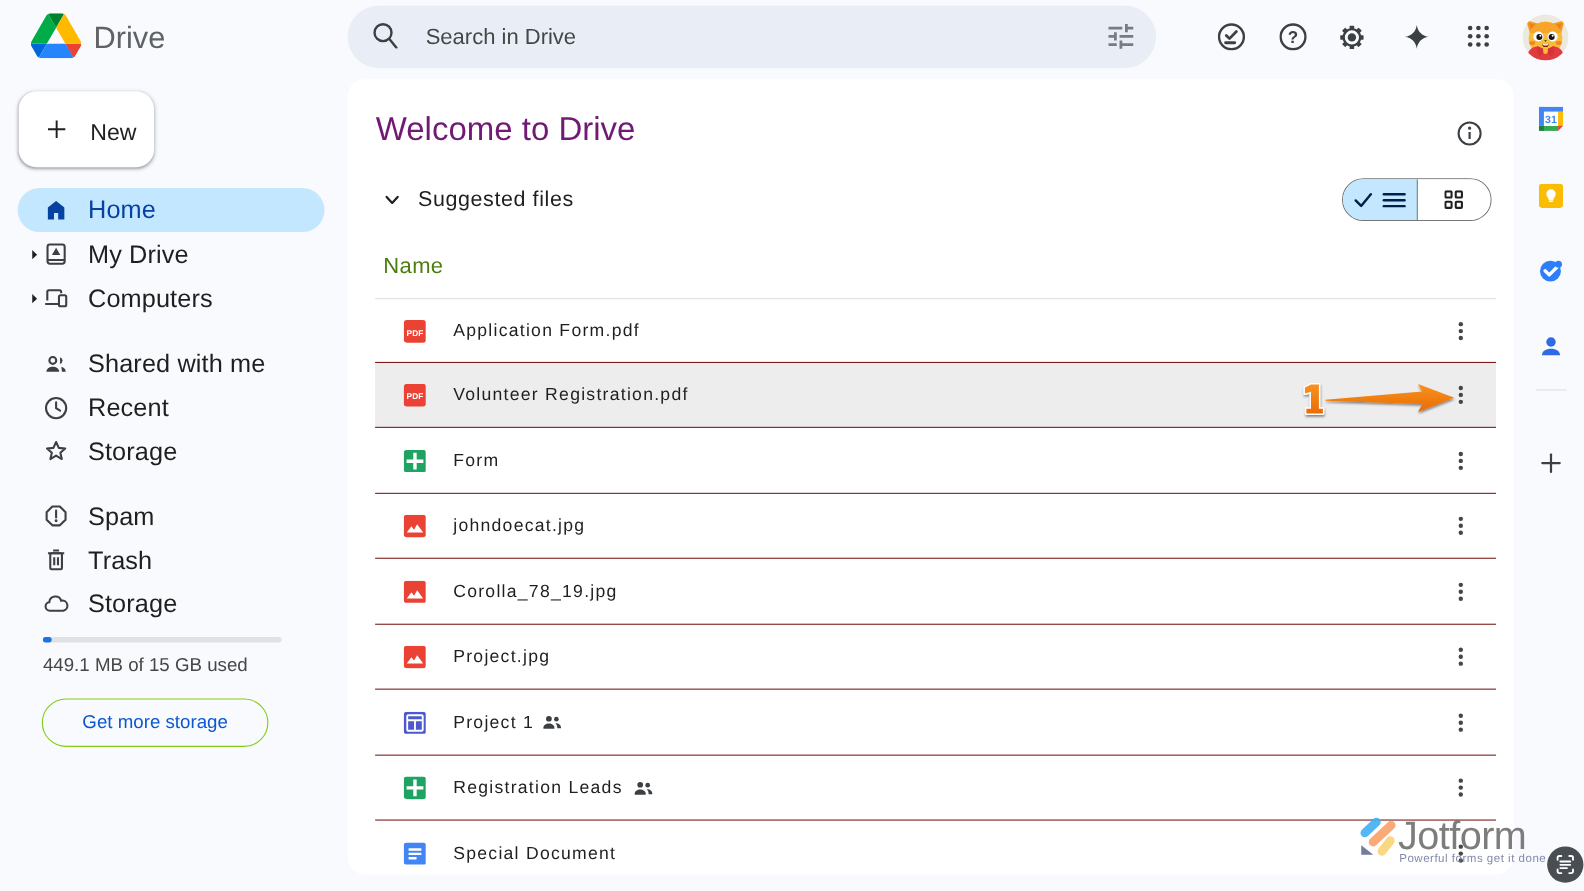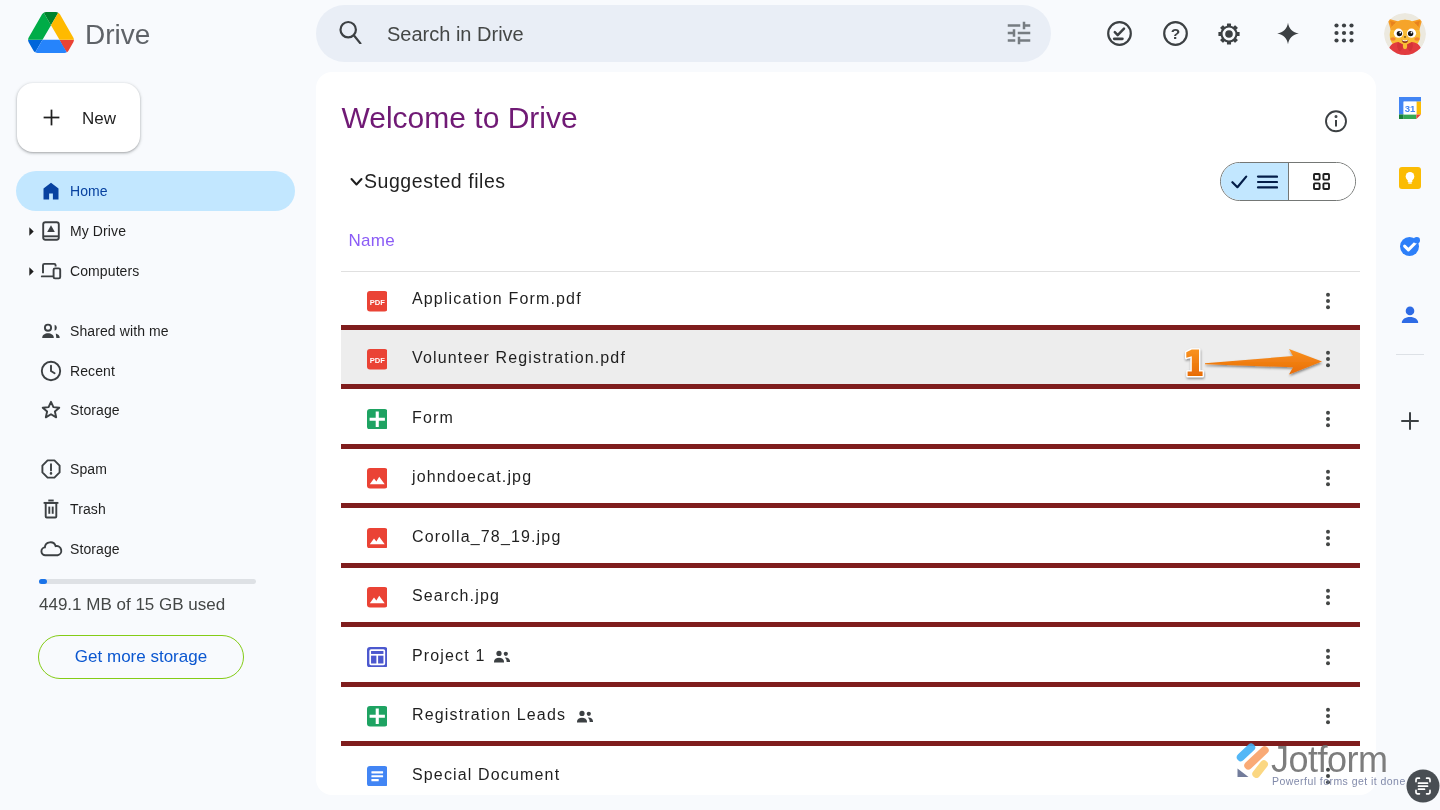--- a/index.html
+++ b/index.html
@@ -1,23 +1,23 @@
 <!DOCTYPE html>
 <html><head>
 <meta charset="utf-8">
 <style>
 *{margin:0;padding:0;box-sizing:border-box}
 html,body{width:1440px;height:810px;overflow:hidden}
 body{position:relative;background:#F8FAFD;font-family:"Liberation Sans",sans-serif;-webkit-font-smoothing:antialiased}
 .abs{position:absolute}
 .nav{position:absolute;left:0;width:300px;height:40px;display:flex;align-items:center}
 .nav .ic{position:absolute;left:39px;top:8px}
-.nav .lbl{position:absolute;left:70px;font-size:14px;color:#1F1F1F;letter-spacing:.1px}
+.nav .lbl{position:absolute;left:80px;font-size:23px;color:#1F1F1F;letter-spacing:.1px}
 .caret{position:absolute;left:29px;top:15.5px}
-.row{position:absolute;left:0;width:1019px;height:59.45px;border-bottom:5px solid #7f1d1d}
+.row{position:absolute;left:0;width:1019px;height:59.45px;border-bottom:1px solid #7f1d1d}
 .row .fic{position:absolute;left:25.5px;top:19.5px}
 .row .fname{position:absolute;left:71px;top:calc(50% + 1.2px);transform:translateY(-50%);font-size:16px;font-weight:500;color:#1F1F1F;letter-spacing:1.15px}
 .row .dots{position:absolute;left:975px;top:17.5px}
 .row .ppl{position:absolute;top:22px}
 </style>
 </head>
 <body>
 
 <svg class="abs" style="left:28px;top:12px" width="46" height="41" viewBox="0 0 87.3 78">
 <path fill="#0066da" d="m6.6 66.85 3.85 6.65c.8 1.4 1.95 2.5 3.3 3.3l13.75-23.8h-27.5c0 1.55.4 3.1 1.2 4.5z"></path>
@@ -109,21 +109,21 @@
 <path d="M28 29 Q30.5 35 26 38.5 L21 32.5 Z" fill="#D43338"></path>
 <path d="M18.9 29.8 h4.2 v4.3 a2.1 2.1 0 0 1 -4.2 0 z" fill="#F9BC35"></path>
 </g>
 </svg>
 
 <div class="abs" style="left:17px;top:83px;width:123px;height:69px;border-radius:16px;background:#fff;box-shadow:0 1px 2px rgba(60,64,67,.3),0 1px 3px 1px rgba(60,64,67,.15)"></div>
 <svg class="abs" style="left:41px;top:107px" width="21" height="21" viewBox="0 0 24 24" fill="none" stroke="#1F1F1F" stroke-width="2">
 <line x1="12" y1="3" x2="12" y2="21"></line>
     <line x1="3" y1="12" x2="21" y2="12"></line>
 </svg>
-<div class="abs" style="left:82px;top:109px;font-size:17px;font-weight:500;color:#1F1F1F">New</div>
+<div class="abs" style="left:82px;top:109px;font-size:21px;font-weight:500;color:#1F1F1F">New</div>
 
 <div class="abs" style="left:16px;top:170.5px;width:279px;height:40px;border-radius:20px;background:#C2E7FF"></div>
 
 <div class="nav" style="top:170.5px">
 <svg class="ic" width="24" height="24" viewBox="0 0 24 24" fill="#0842A0">
       <path d="M4.5 20.5V9.6L12 3.7l7.5 5.9v10.9h-5.6v-5.9h-3.8v5.9z"></path>
     </svg>
 <span class="lbl" style="color:#0842A0;font-weight:500">Home</span>
 </div>
 
@@ -214,21 +214,21 @@
   <svg class="abs" style="left:1008px;top:37px" width="24" height="24" viewBox="0 0 24 24" fill="none" stroke="#3C4043" stroke-width="2">
   <circle cx="12" cy="12.3" r="10" stroke-width="1.9"></circle>
       <line x1="12" y1="11" x2="12" y2="17.4"></line>
       <circle cx="12" cy="7.5" r="0.6" fill="#3C4043" stroke-width="1.8"></circle>
   </svg>
 
   <div class="abs" style="left:33px;top:96px;width:800px;height:26px;display:flex;align-items:center">
     <svg width="15" height="15" viewBox="0 0 15 15" fill="none" stroke="#1F1F1F" stroke-width="2" stroke-linecap="round" stroke-linejoin="round">
         <path d="M2.5 5 L7.5 10.5 L12.5 5"></path>
       </svg>
-    <span style="font-size:19.5px;font-weight:500;color:#1F1F1F;letter-spacing:.55px">Suggested files</span>
+    <span style="margin-left:16px;font-size:19.5px;font-weight:500;color:#1F1F1F;letter-spacing:.55px">Suggested files</span>
   </div>
 
   <div class="abs" style="left:904px;top:90px;width:136px;height:39px;border-radius:19.5px;border:1px solid #747775;overflow:hidden;display:flex">
     <div style="width:67.5px;height:100%;background:#C2E7FF;border-right:1px solid #747775;display:flex;align-items:center;justify-content:center">
       <svg width="47" height="18" viewBox="0 0 47 18" fill="none" stroke="#041E49" stroke-width="2.2" stroke-linecap="round">
         <path d="M1.4 9.2 L6.4 14.2 L15.2 3.6" stroke-linejoin="round"></path>
         <line x1="27" y1="3.6" x2="46" y2="3.6"></line>
           <line x1="27" y1="9" x2="46" y2="9"></line>
           <line x1="27" y1="14.4" x2="46" y2="14.4"></line>
       </svg>
@@ -236,21 +236,21 @@
     <div style="flex:1;height:100%;background:#fff;display:flex;align-items:center;justify-content:center">
       <svg width="17" height="17" viewBox="0 0 17 17" fill="none" stroke="#1F1F1F" stroke-width="1.9">
         <rect x="1" y="1" width="5.6" height="5.6" rx="0.8"></rect>
           <rect x="10.4" y="1" width="5.6" height="5.6" rx="0.8"></rect>
         <rect x="1" y="10.4" width="5.6" height="5.6" rx="0.8"></rect>
           <rect x="10.4" y="10.4" width="5.6" height="5.6" rx="0.8"></rect>
       </svg>
     </div>
   </div>
 
-  <div class="abs" style="left:32.5px;top:159.2px;font-size:17px;color:#8b5cf6;letter-spacing:.3px">Name</div>
+  <div class="abs" style="left:32.5px;top:159.2px;font-size:20px;color:#4d7c0f;letter-spacing:.3px">Name</div>
 
   <div class="abs" style="left:25px;top:198.5px;width:1019px">
     <div class="row" style="top:0;border-top:1px solid #E0E0E0">
       <svg class="fic" width="20.5" height="20.5" viewBox="0 0 20.5 20.5">
           <rect width="20.5" height="20.5" rx="3" fill="#EA4335"></rect>
           <text x="10.25" y="14" font-size="7.6" font-weight="bold" fill="#fff" text-anchor="middle" font-family="Liberation Sans">PDF</text>
         </svg>
       <span class="fname">Application Form.pdf</span>
       <svg class="dots" width="24" height="24" viewBox="0 0 24 24" fill="#444746">
           <circle cx="12" cy="5.7" r="2"></circle>
@@ -304,21 +304,21 @@
           <circle cx="12" cy="5.7" r="2"></circle>
           <circle cx="12" cy="12" r="2"></circle>
           <circle cx="12" cy="18.3" r="2"></circle>
         </svg>
     </div>
     <div class="row" style="top:297.25px">
       <svg class="fic" width="20.5" height="20.5" viewBox="0 0 20.5 20.5">
           <rect width="20.5" height="20.5" rx="3" fill="#EA4335"></rect>
           <path d="M2.8 16.2 L7 10.4 L9.4 13.5 L12.2 8.7 L17.7 16.2 Z" fill="#fff"></path>
         </svg>
-      <span class="fname">Search.jpg</span>
+      <span class="fname">Project.jpg</span>
       <svg class="dots" width="24" height="24" viewBox="0 0 24 24" fill="#444746">
           <circle cx="12" cy="5.7" r="2"></circle>
           <circle cx="12" cy="12" r="2"></circle>
           <circle cx="12" cy="18.3" r="2"></circle>
         </svg>
     </div>
     <div class="row" style="top:356.7px">
       <svg class="fic" width="20.5" height="20.5" viewBox="0 0 20.5 20.5">
           <rect width="20.5" height="20.5" rx="3" fill="#4C58CE"></rect>
           <g fill="none" stroke="#fff" stroke-width="1.7">

